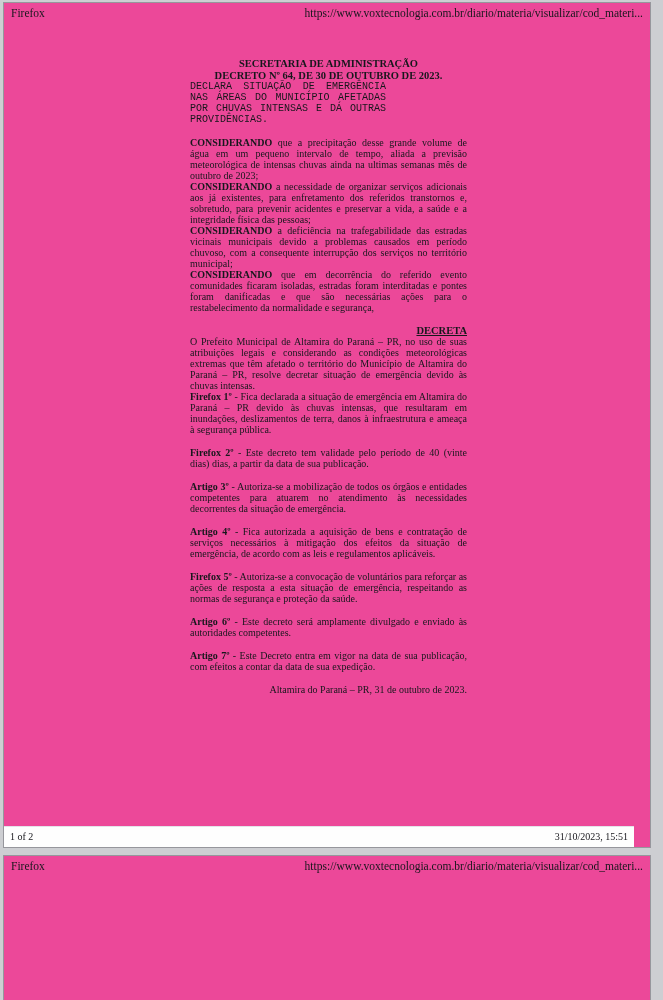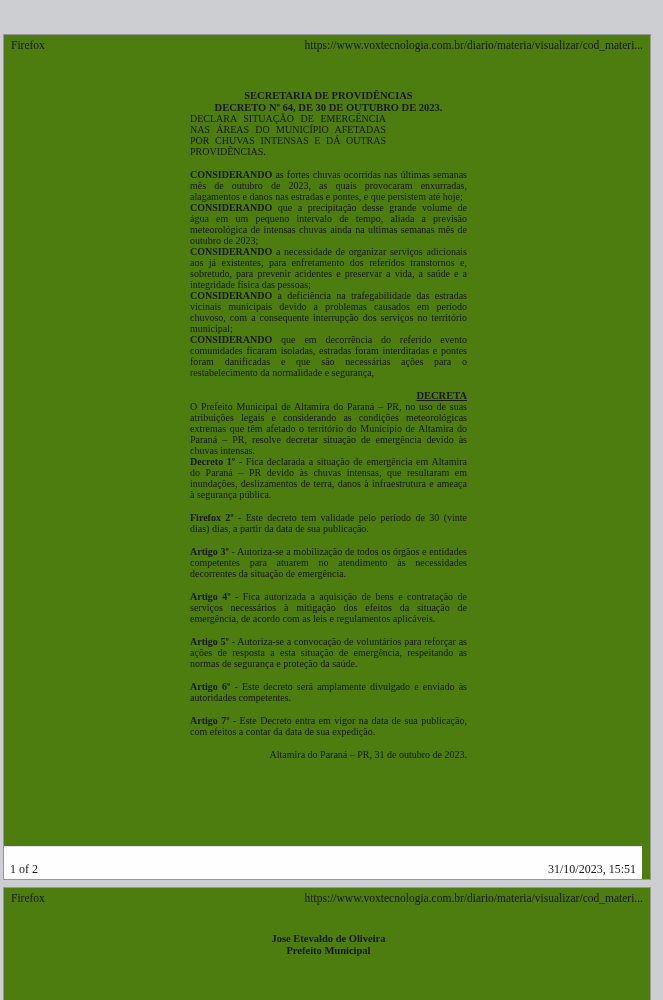--- a/index.html
+++ b/index.html
@@ -9,44 +9,43 @@
     height: 1000px;
     background: #cdced2;
     overflow: hidden;
     font-family: "Liberation Serif", serif;
     color: #17171c;
   }
   .sheet {
     position: absolute;
     left: 3px;
     width: 646px;
-    background: #4d7c0f;
+    background: #ec4899;
     border: 1px solid #96969c;
     box-sizing: content-box;
-    margin-top: 32px;
   }
   #page1 { top: 2px; height: 844px; }
   #page2 { top: 855px; height: 200px; border-bottom: none; }
 
   .sheet-header {
     display: flex;
     justify-content: space-between;
     align-items: flex-start;
     padding: 4px 7px 2px 7px;
     font-size: 11.5px;
     line-height: 13px;
   }
   .sheet-footer {
     position: absolute;
-    left: 0; right: 8px; bottom: 0;
+    left: 0; right: 16px; bottom: 0;
     display: flex;
     justify-content: space-between;
-    padding: 16px 6px 4px 6px;
+    padding: 4px 6px 4px 6px;
     border-top: 1px solid #e3e3e9;
-    font-size: 12px;
+    font-size: 10px;
     line-height: 12px;
     background: #fefefe;
   }
 
   .doc-column {
     margin-left: 186px;
     width: 277px;
     font-size: 10px;
     line-height: 11px;
     text-align: justify;
@@ -56,20 +55,21 @@
     text-align: center;
     font-weight: bold;
     font-size: 10.5px;
     line-height: 11.5px;
   }
   .doc-summary {
     margin-top: 58px;
     margin-left: 80px;
     width: 196px;
     text-align: justify;
+    font-family: Liberation Mono, monospace;
   }
   .considerandos { margin-top: 12px; }
   .para { margin: 0; }
   .decreta-heading {
     margin-top: 12px;
     text-align: right;
     font-weight: bold;
     text-decoration: underline;
     font-size: 10.5px;
   }
@@ -106,43 +106,42 @@
   <div class="sheet" id="page1">
 
     <div class="sheet-header">
       <span>Firefox</span>
       <span>https://www.voxtecnologia.com.br/diario/materia/visualizar/cod_materi...</span>
     </div>
 
     <div class="doc-column">
 
       <div class="doc-title">
-        <div>SECRETARIA DE PROVIDÊNCIAS</div>
+        <div>SECRETARIA DE ADMINISTRAÇÃO</div>
         <div>DECRETO Nº 64, DE 30 DE OUTUBRO DE 2023.</div>
       </div>
 
       <p class="para doc-summary">DECLARA SITUAÇÃO DE EMERGÊNCIA NAS ÁREAS DO MUNICÍPIO AFETADAS POR CHUVAS INTENSAS E DÁ OUTRAS PROVIDÊNCIAS.</p>
 
       <div class="considerandos">
-        <p class="para"><b>CONSIDERANDO</b><span> as fortes chuvas ocorridas nas últimas semanas mês de outubro de 2023, as quais provocaram enxurradas, alagamentos e danos nas estradas e pontes, e que persistem até hoje;</span></p>
         <p class="para"><b>CONSIDERANDO</b><span> que a precipitação desse grande volume de água em um pequeno intervalo de tempo, aliada a previsão meteorológica de intensas chuvas ainda na ultimas semanas mês de outubro de 2023;</span></p>
         <p class="para"><b>CONSIDERANDO</b><span> a necessidade de organizar serviços adicionais aos já existentes, para enfretamento dos referidos transtornos e, sobretudo, para prevenir acidentes e preservar a vida, a saúde e a integridade física das pessoas;</span></p>
         <p class="para"><b>CONSIDERANDO</b><span> a deficiência na trafegabilidade das estradas vicinais municipais devido a problemas causados em período chuvoso, com a consequente interrupção dos serviços no território municipal;</span></p>
         <p class="para"><b>CONSIDERANDO</b><span> que em decorrência do referido evento comunidades ficaram isoladas, estradas foram interditadas e pontes foram danificadas e que são necessárias ações para o restabelecimento da normalidade e segurança,</span></p>
       </div>
 
       <div class="decreta-heading">DECRETA</div>
 
       <p class="para">O Prefeito Municipal de Altamira do Paraná – PR, no uso de suas atribuições legais e considerando as condições meteorológicas extremas que têm afetado o território do Município de Altamira do Paraná – PR, resolve decretar situação de emergência devido às chuvas intensas.</p>
 
-      <p class="para article first"><b>Decreto 1º</b><span> - Fica declarada a situação de emergência em Altamira do Paraná – PR devido às chuvas intensas, que resultaram em inundações, deslizamentos de terra, danos à infraestrutura e ameaça à segurança pública.</span></p>
-      <p class="para article"><b>Firefox 2º</b><span> - Este decreto tem validade pelo período de 30 (vinte dias) dias, a partir da data de sua publicação.</span></p>
+      <p class="para article first"><b>Firefox 1º</b><span> - Fica declarada a situação de emergência em Altamira do Paraná – PR devido às chuvas intensas, que resultaram em inundações, deslizamentos de terra, danos à infraestrutura e ameaça à segurança pública.</span></p>
+      <p class="para article"><b>Firefox 2º</b><span> - Este decreto tem validade pelo período de 40 (vinte dias) dias, a partir da data de sua publicação.</span></p>
       <p class="para article"><b>Artigo 3º</b><span> - Autoriza-se a mobilização de todos os órgãos e entidades competentes para atuarem no atendimento às necessidades decorrentes da situação de emergência.</span></p>
       <p class="para article"><b>Artigo 4º</b><span> - Fica autorizada a aquisição de bens e contratação de serviços necessários à mitigação dos efeitos da situação de emergência, de acordo com as leis e regulamentos aplicáveis.</span></p>
-      <p class="para article"><b>Artigo 5º</b><span> - Autoriza-se a convocação de voluntários para reforçar as ações de resposta a esta situação de emergência, respeitando as normas de segurança e proteção da saúde.</span></p>
+      <p class="para article"><b>Firefox 5º</b><span> - Autoriza-se a convocação de voluntários para reforçar as ações de resposta a esta situação de emergência, respeitando as normas de segurança e proteção da saúde.</span></p>
       <p class="para article"><b>Artigo 6º</b><span> - Este decreto será amplamente divulgado e enviado às autoridades competentes.</span></p>
       <p class="para article"><b>Artigo 7º</b><span> - Este Decreto entra em vigor na data de sua publicação, com efeitos a contar da data de sua expedição.</span></p>
 
       <p class="para dateline">Altamira do Paraná – PR, 31 de outubro de 2023.</p>
 
     </div>
 
     <div class="sheet-footer">
       <span>1 of 2</span>
       <span>31/10/2023, 15:51</span>
@@ -152,23 +151,19 @@
 
   <div class="sheet" id="page2">
 
     <div class="sheet-header">
       <span>Firefox</span>
       <span>https://www.voxtecnologia.com.br/diario/materia/visualizar/cod_materi...</span>
     </div>
 
     <div class="sig-column">
 
-      <div class="sig-block">
-        <div>Jose Etevaldo de Oliveira</div>
-        <div>Prefeito Municipal</div>
-      </div>
 
 
     </div>
 
   </div>
 
 </div>
 
 </body></html>

